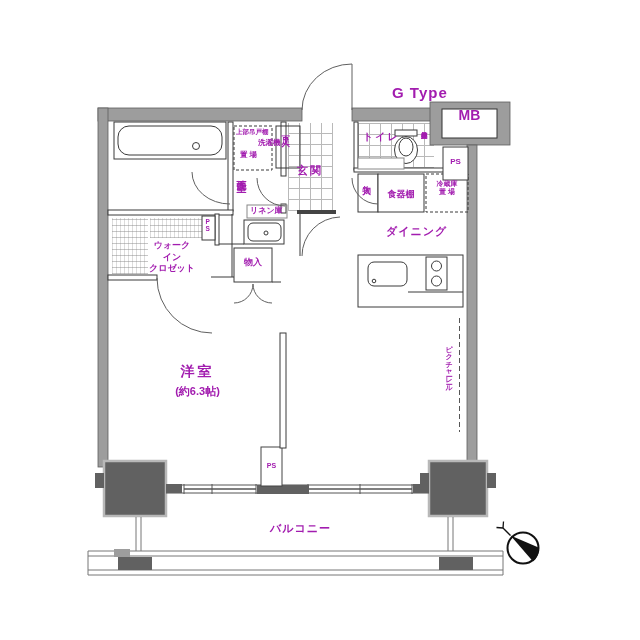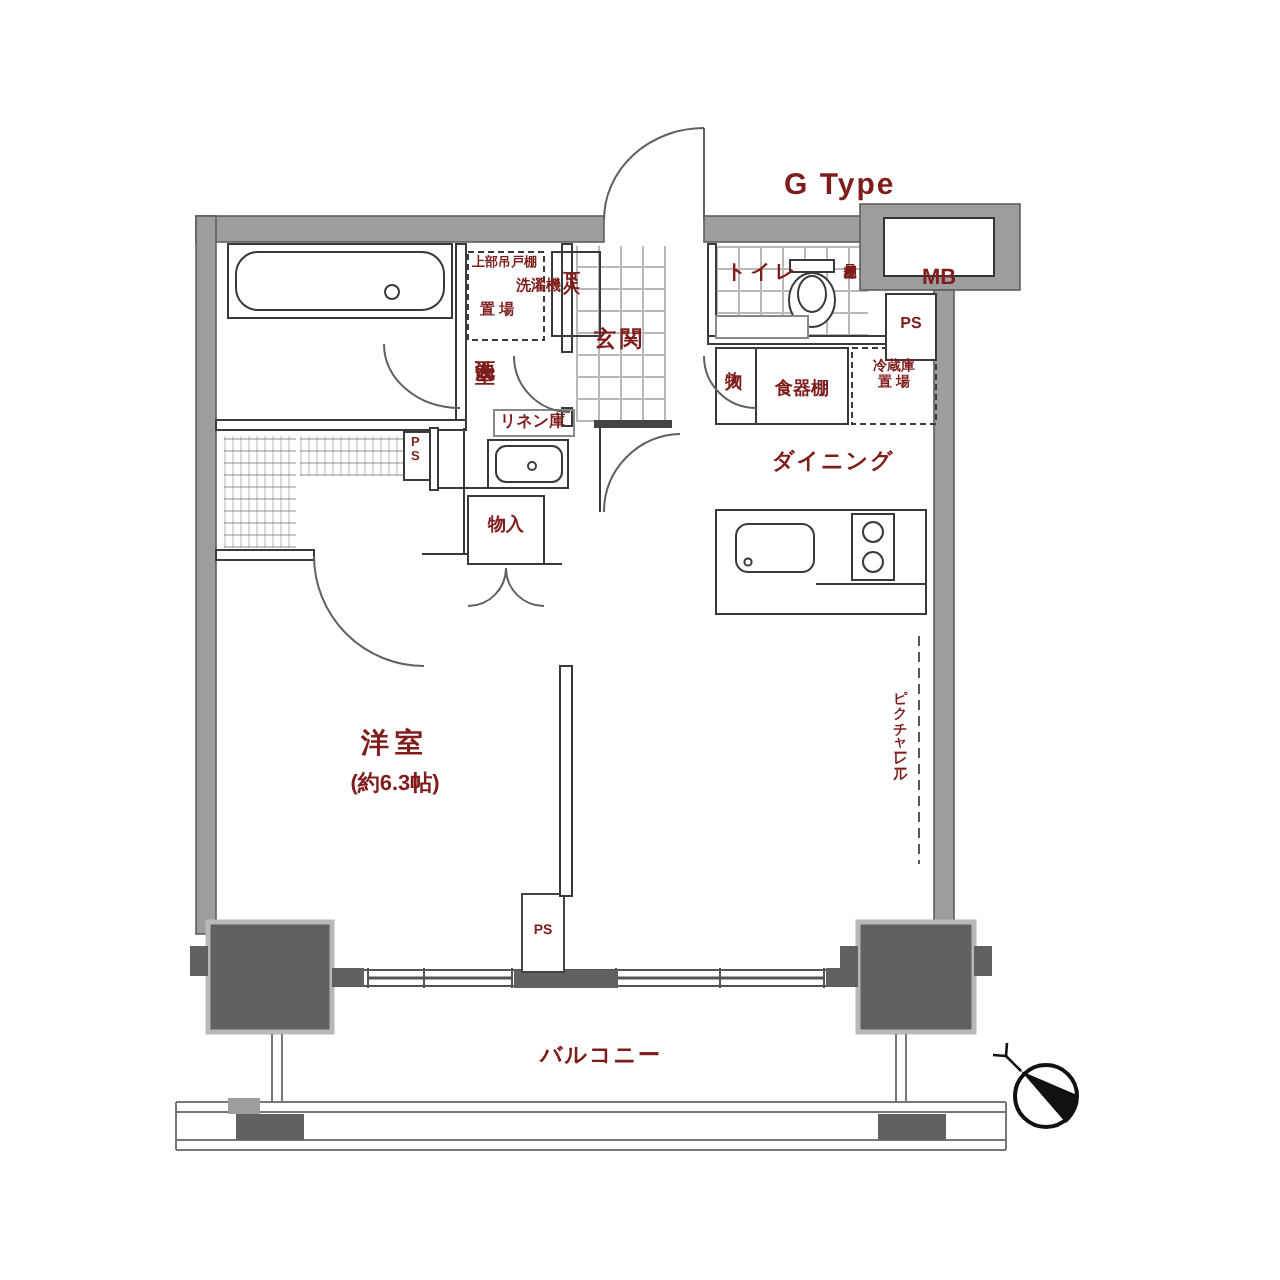--- a/index.html
+++ b/index.html
@@ -7,21 +7,21 @@
         font-family:"Liberation Sans","DejaVu Sans",sans-serif;color:#0a0a0a;}
   #linework{position:absolute;left:0;top:0;z-index:3;}
   .grid{position:absolute;z-index:1;
     background-image:
       repeating-linear-gradient(0deg,#b9b9b9 0 1px,transparent 1px 11px),
       repeating-linear-gradient(90deg,#b9b9b9 0 1px,transparent 1px 11px);}
   .hatch{position:absolute;z-index:1;
     background-image:
       repeating-linear-gradient(0deg,rgba(130,130,130,.45) 0 1px,transparent 1px 6px),
       repeating-linear-gradient(90deg,rgba(130,130,130,.28) 0 1px,transparent 1px 4px);}
-  .lbl{position:absolute;z-index:5;white-space:nowrap;color:#7f1d1d;
+  .lbl{position:absolute;z-index:5;white-space:nowrap;color:#a21caf;
        font-weight:600;line-height:1.1;}
   .b{font-weight:700;}
   .ctr{text-align:center;}
   .v{writing-mode:vertical-rl;text-orientation:upright;letter-spacing:1px;}
 </style>
 </head>
 <body>
 
 <div id="plan">
 
@@ -158,21 +158,21 @@
       <path d="M253,284 A19,19 0 0 1 234,303"></path>
       <path d="M253,284 A19,19 0 0 0 272,303"></path>
       <path d="M157,278 A55,55 0 0 0 212,333"></path>
     </g>
 
     <line x1="459.5" y1="318" x2="459.5" y2="432" stroke="#555555" stroke-dasharray="5,3"></line>
   </svg>
 
   <div class="lbl" style="left:392px;top:85px;font-size:15px;letter-spacing:1px;font-weight:600;">G Type</div>
 
-  <div class="lbl ctr" style="left:442px;top:133px;width:55px;font-size:11px;">MB</div>
+  <div class="lbl ctr" style="left:442px;top:108px;width:55px;font-size:14px;">MB</div>
   <div class="lbl ctr" style="left:443px;top:158px;width:25px;font-size:8px;">PS</div>
 
 
   <div class="lbl v" style="left:236px;top:128px;height:40px;font-size:6.5px;letter-spacing:0;writing-mode:horizontal-tb;">上部吊戸棚</div>
   <div class="lbl" style="left:240px;top:139px;font-size:7.5px;margin-left:18px;">洗濯機</div>
   <div class="lbl" style="left:240px;top:151px;font-size:7.5px;">置 場</div>
 
   <div class="lbl v" style="left:281px;top:129px;height:40px;font-size:8.5px;">下足入</div>
 
   <div class="lbl v b" style="left:236px;top:172px;height:62px;font-size:10px;">洗面室</div>
@@ -187,20 +187,25 @@
   <div class="lbl ctr" style="left:378px;top:190px;width:46px;font-size:9px;">食器棚</div>
   <div class="lbl ctr" style="left:426px;top:180px;width:42px;font-size:7px;">
     <span>冷蔵庫</span><br>
     <span>置 場</span>
   </div>
 
   <div class="lbl b" style="left:386px;top:225px;font-size:11px;letter-spacing:1px;">ダイニング</div>
 
   <div class="lbl v" style="left:204px;top:218px;height:21px;font-size:6.5px;letter-spacing:0;">PS</div>
 
+  <div class="lbl ctr b" style="left:120px;top:240px;width:104px;font-size:9px;line-height:1.3;">
+    <span>ウォーク</span><br>
+    <span>イン</span><br>
+    <span>クロゼット</span>
+  </div>
 
   <div class="lbl ctr" style="left:234px;top:258px;width:38px;font-size:9px;">物入</div>
 
   <div class="lbl ctr b" style="left:140px;top:362px;width:115px;font-size:14px;line-height:1.35;">
     <span style="letter-spacing:3px;">洋室</span><br>
     <span style="font-size:11px;">(約6.3帖)</span>
   </div>
 
 
   <div class="lbl v" style="left:445px;top:340px;height:72px;font-size:7px;letter-spacing:0;">ピクチャーレール</div>

